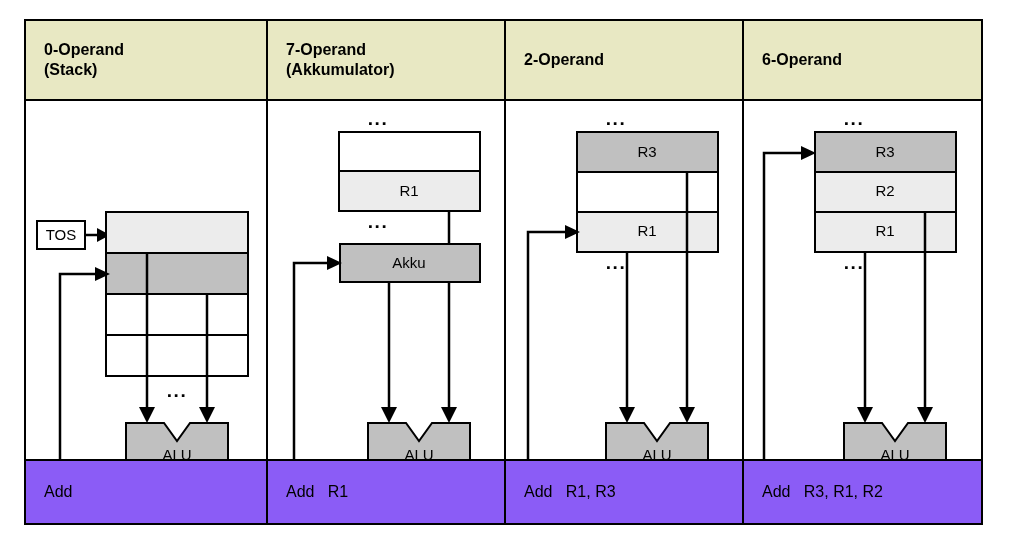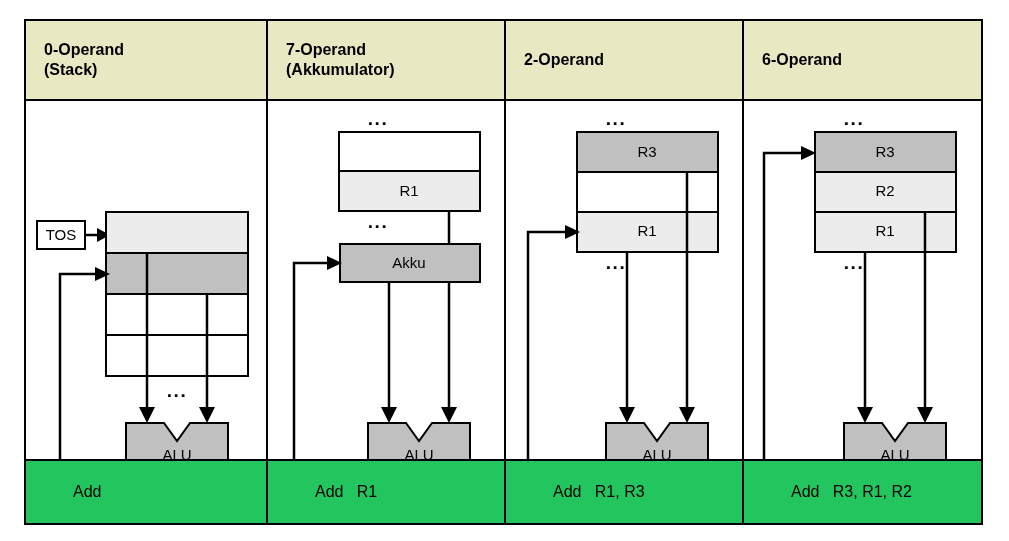--- a/index.html
+++ b/index.html
@@ -52,23 +52,22 @@
     line-height: 1.22;
     white-space: pre-line;
   }
   tr.diagram-row td {
     height: 358px;
     background: #ffffff;
     vertical-align: top;
   }
   tr.footer-row td {
     height: 62px;
-    background: #22c55e;
+    background: #8b5cf6;
     vertical-align: middle;
-    padding-left: 29px;
   }
   .footer-label {
     font-size: 16px;
     font-weight: normal;
     color: #000000;
     padding-left: 18px;
     white-space: pre;
   }
   .diagram-cell {
     position: relative;

